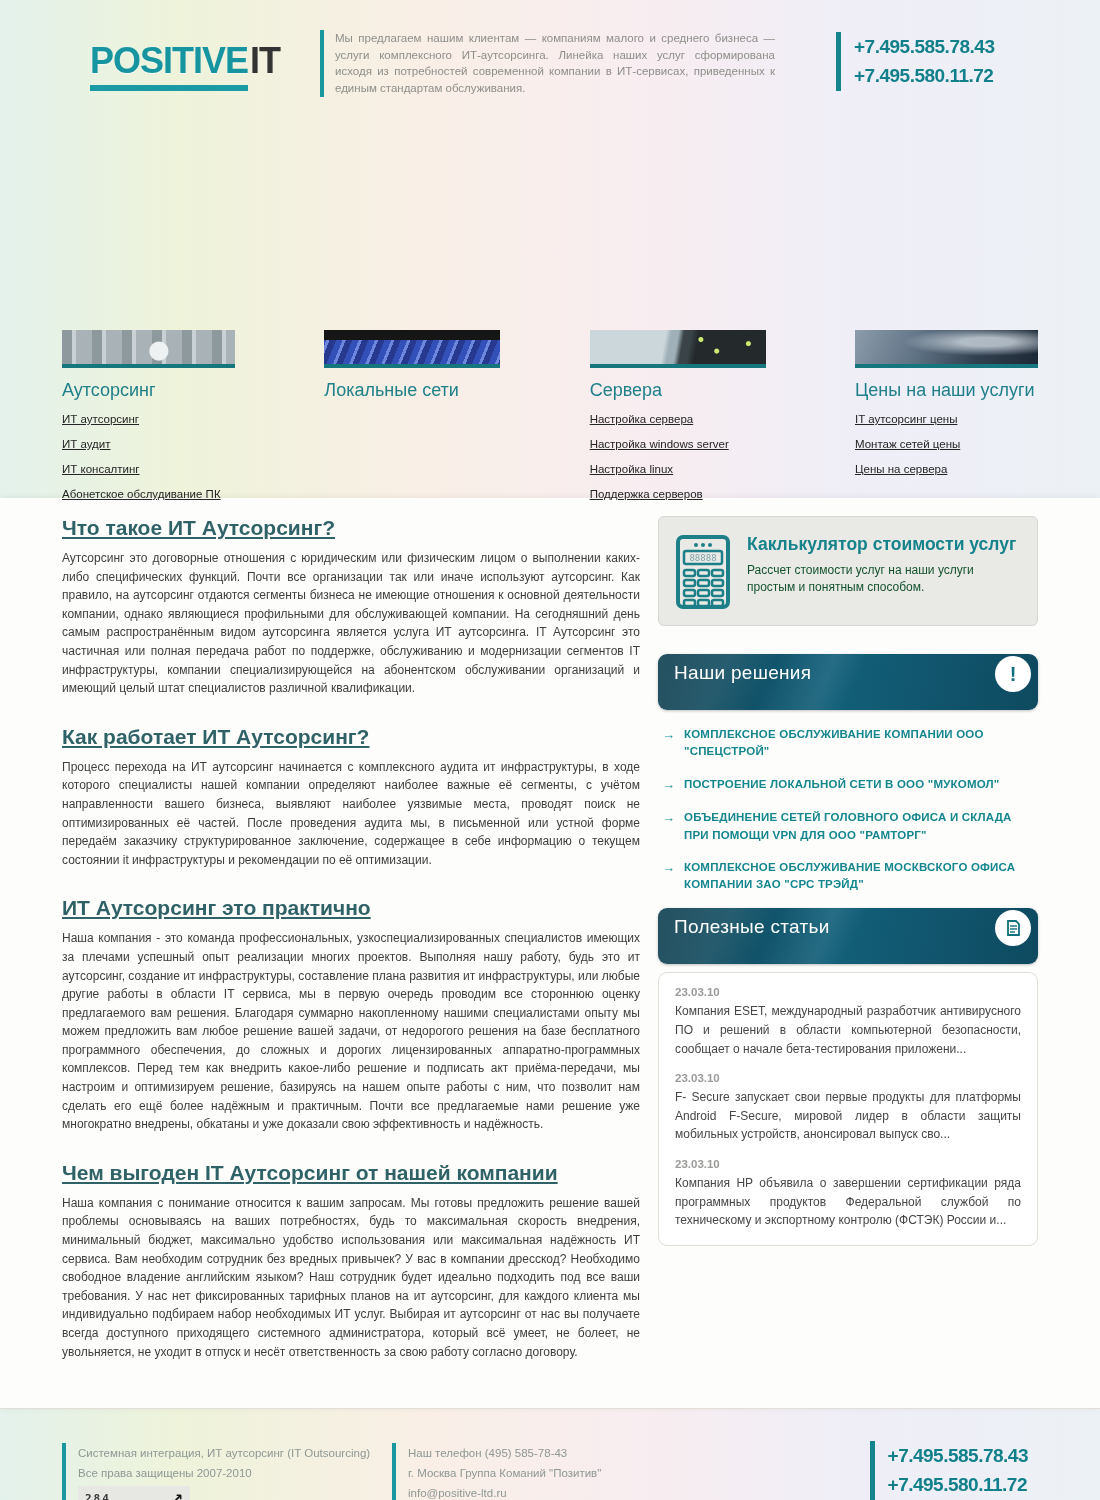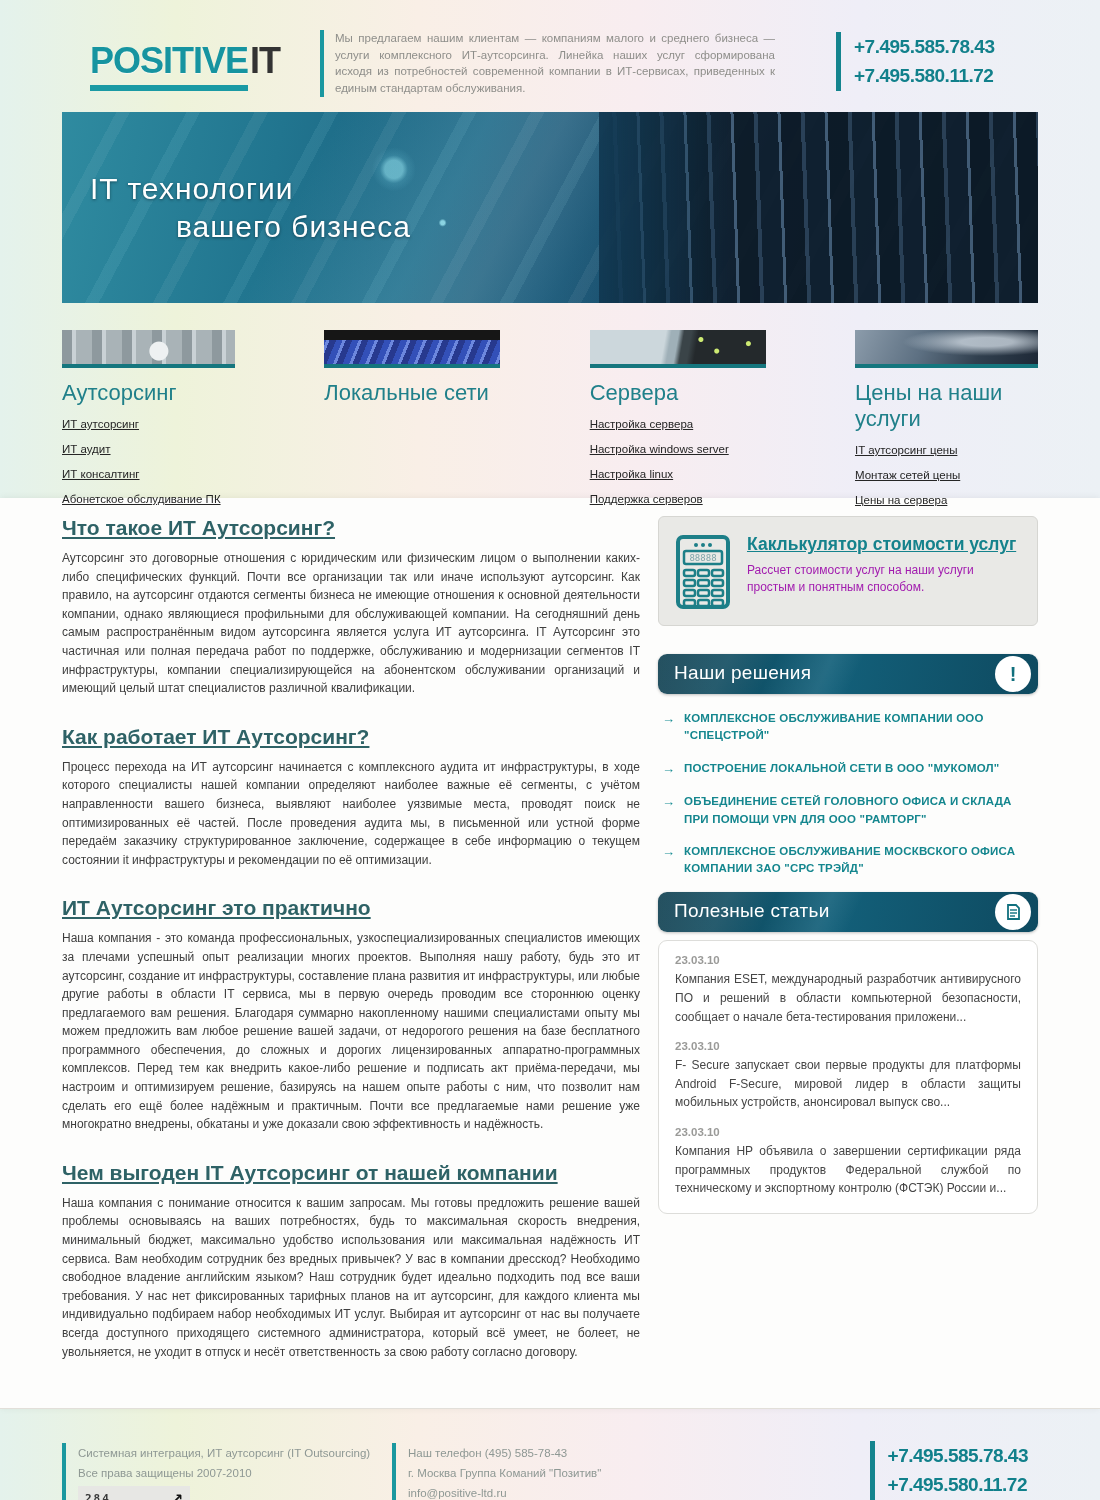--- a/index.html
+++ b/index.html
@@ -54,38 +54,38 @@
       radial-gradient(circle at 90% 40%, #cdea72 0 2px, transparent 3px),
       linear-gradient(100deg,#ccd7dc 0 42%,#9fb0b8 45% 49%,#3a4448 52% 56%,#24292c 60% 100%); }
   .thumb4 { background:
       radial-gradient(ellipse at 72% 35%, rgba(205,215,224,.8) 0 14%, transparent 45%),
       linear-gradient(115deg,#8c9cab 0%,#5d7082 38%,#31404f 68%,#1d2836 100%); }
   .thumb5 { background:
       radial-gradient(circle at 16% 72%, #ecdccb 0 10px, transparent 11px),
       radial-gradient(circle at 70% 40%, #eadfd2 0 11px, transparent 12px),
       radial-gradient(circle at 44% 80%, #3b4450 0 12px, transparent 13px),
       linear-gradient(100deg,#dfe5e9 0 28%,#bac6ce 50%,#8c9ca8 74%,#cdd6dc 100%); }
-  .nav-title { margin:12px 0 8px; font-size:22px; font-weight:normal; color:#20808a; }
+  .nav-title { margin:12px 0 8px; font-size:18px; font-weight:normal; color:#20808a; }
   .nav-links { list-style:none; }
   .nav-links li { margin-bottom:7px; }
   .nav-links a { font-size:11.5px; color:#252525; text-decoration:underline; cursor:pointer; }
 
   
   .main { position:absolute; left:62px; top:516px; width:976px; display:flex; justify-content:space-between; }
   .content-left { width:578px; }
   .content-left h2 { font-size:21px; color:#2e6266; margin-bottom:9px;text-decoration:underline; }
   .content-left p { font-size:12px; color:#3e3e3e; line-height:1.55; text-align:justify; margin-bottom:27px; }
 
   .sidebar { width:380px; }
   .calc-box { display:flex; gap:16px; background:#e9e9e6; border:1px solid #d6d6d2; border-radius:6px;
     padding:15px 16px; cursor:pointer; }
-  .calc-title { font-size:17.5px; font-weight:bold; color:#15828c; margin:2px 0 7px;text-decoration:underline; }
-  .calc-text { font-size:12px; color:#a21caf; line-height:1.45; }
-
-  .panel-header { position:relative; height:40px; border-radius:9px; margin-top:30px;
+  .calc-title { font-size:17.5px; font-weight:bold; color:#15828c; margin:2px 0 7px; }
+  .calc-text { font-size:12px; color:#14532d; line-height:1.45; }
+
+  .panel-header { position:relative; height:56px; border-radius:9px; margin-top:30px;
     background:
       linear-gradient(115deg, rgba(255,255,255,.10) 18%, transparent 30%, rgba(255,255,255,.08) 44%, transparent 52%),
       linear-gradient(100deg,#0c3d4e 0%,#13607a 45%,#0e4a60 100%);
     box-shadow:0 1px 3px rgba(0,0,0,.25); }
   .panel-title { position:absolute; left:16px; top:8px; color:#fff; font-size:19px; letter-spacing:.3px; }
   .panel-badge { position:absolute; right:7px; top:2px; width:36px; height:36px; border-radius:50%;
     background:#fff; display:flex; align-items:center; justify-content:center;
     color:#11707e; font-size:20px; font-weight:bold; }
 
   .solutions-list { list-style:none; padding:16px 4px 0 4px; }
@@ -124,28 +124,20 @@
 
   <div>
     <div class="logo"><span class="logo-positive">POSITIVE</span><span class="logo-it">IT</span></div>
     <div class="hdr-intro">Мы предлагаем нашим клиентам — компаниям малого и среднего бизнеса — услуги комплексного ИТ-аутсорсинга. Линейка наших услуг сформирована исходя из потребностей современной компании в ИТ-сервисах, приведенных к единым стандартам обслуживания.</div>
     <div class="hdr-phones">
       <div>+7.495.585.78.43</div>
       <div>+7.495.580.11.72</div>
     </div>
   </div>
 
-  <div class="hero">
-    <div class="hero-beam"></div>
-    <div class="hero-racks"></div>
-    <div class="hero-title">
-      <div>IT технологии</div>
-      <div class="hero-line2">вашего бизнеса</div>
-    </div>
-  </div>
 
   <div class="nav-row">
     <div class="nav-col">
       <div class="thumb thumb1"></div>
       <h3 class="nav-title">Аутсорсинг</h3>
       <ul class="nav-links">
         <li><a>ИТ аутсорсинг</a></li>
         <li><a>ИТ аудит</a></li>
         <li><a>ИТ консалтинг</a></li>
         <li><a>Абонетское обслудивание ПК</a></li>

